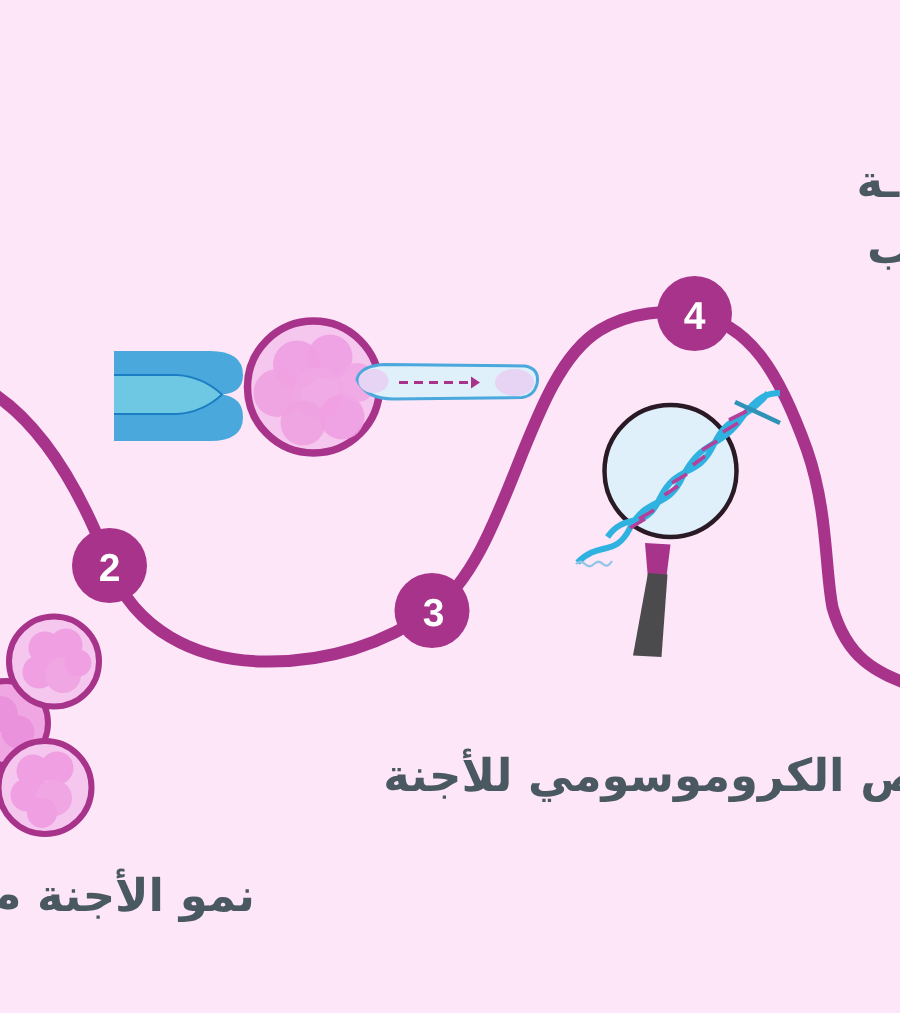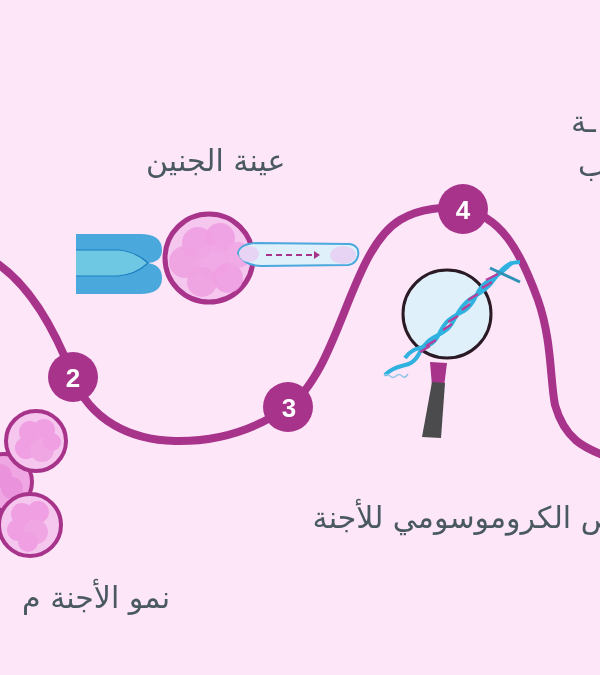--- a/index.html
+++ b/index.html
@@ -6,21 +6,21 @@
   body {
     width: 600px; height: 675px; overflow: hidden;
     background: #fde6f8;
     position: relative;
     font-family: "DejaVu Sans", sans-serif;
   }
   .stage { position: absolute; left: 0; top: 0; width: 600px; height: 675px; }
   .label {
     position: absolute;
     color: #4a5961;
-    font-weight: normal;
+    font-weight: bold;
     direction: rtl;
     white-space: nowrap;
     font-family: "DejaVu Sans", sans-serif;
   }
   #lbl-sample { left: 146px; top: 143px; font-size: 30px; }
   #lbl-chromo { right: -36px; top: 500px; font-size: 30px; }
   #lbl-growth { right: 430px; top: 580px; font-size: 30px; }
   #lbl-top1 { left: 571px; top: 104px; font-size: 30px; }
   #lbl-top2 { left: 578px; top: 148px; font-size: 30px; }
   .step-num {
@@ -121,18 +121,17 @@
     <g>
       <circle cx="288" cy="407" r="25" fill="#a8338b"></circle>
       <text class="step-num" x="289" y="417" text-anchor="middle">3</text>
     </g>
     <g>
       <circle cx="463" cy="209" r="25" fill="#a8338b"></circle>
       <text class="step-num" x="463" y="219" text-anchor="middle">4</text>
     </g>
   </svg>
 
-  <div class="label" id="lbl-sample">عينة الجنين</div>
   <div class="label" id="lbl-chromo">حص الكروموسومي للأجنة</div>
   <div class="label" id="lbl-growth">نمو الأجنة م</div>
   <div class="label" id="lbl-top1">ـة</div>
   <div class="label" id="lbl-top2">ب</div>
 </div>
 
 </body></html>

